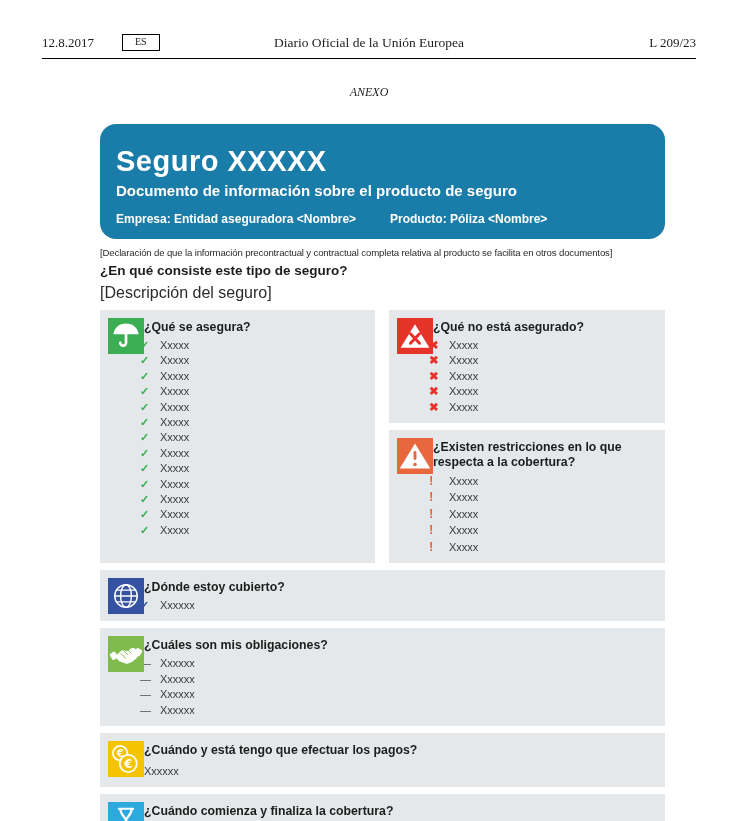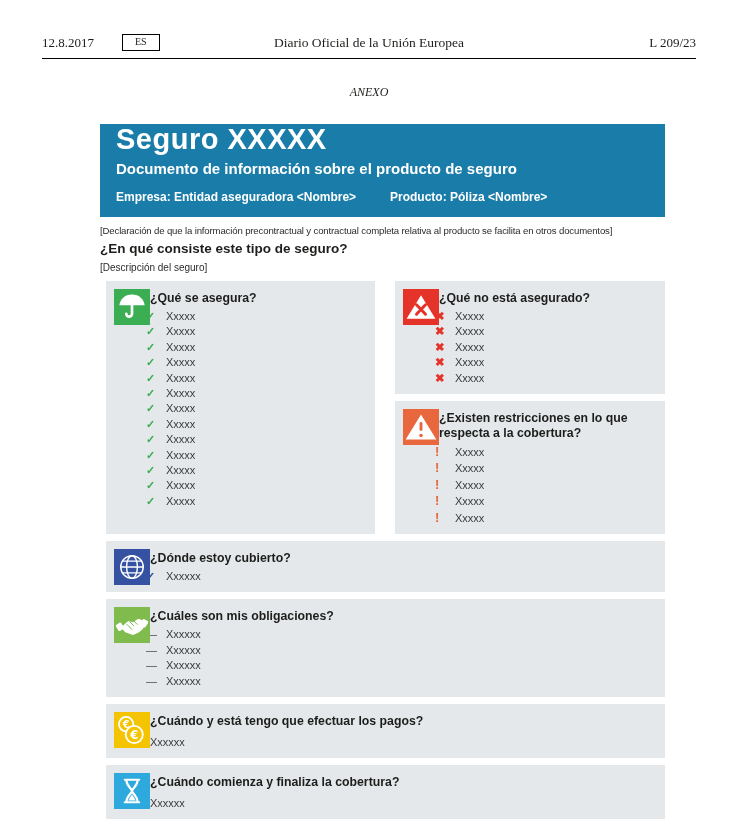--- a/index.html
+++ b/index.html
@@ -8,35 +8,35 @@
   .journal{margin:34px 42px 0 42px;border-bottom:1.6px solid #000;padding-bottom:7px;
     display:flex;align-items:center;font-family:"Liberation Serif",serif;font-size:13px;}
   .j-left{width:160px;display:flex;align-items:center;}
   .j-date{white-space:nowrap;}
   .j-lang{margin-left:28px;border:1px solid #000;font-size:10px;padding:1px 12px 2px;line-height:12px;}
   .j-title{flex:1;text-align:center;font-size:13.5px;}
   .j-page{width:160px;text-align:right;}
   .annex{text-align:center;font-family:"Liberation Serif",serif;font-style:italic;font-size:12px;margin-top:26px;}
   
   .content{margin:24px 0 0 100px;width:565px;}
-  .card{background:#1a7ca8;border-radius:0;color:#fff;padding:0 16px 13px;}
+  .card{background:#1a7ca8;border-radius:16px;color:#fff;padding:22px 16px 13px;}
   .card h1{margin:0;font-size:29px;line-height:31px;font-weight:bold;letter-spacing:.5px;}
   .card .sub{margin-top:5px;font-size:15px;font-weight:bold;}
   .card .meta{margin-top:13px;display:flex;font-size:12px;font-weight:bold;}
   .card .meta .company{width:274px;}
   
   .decl{margin-top:8px;font-size:9.6px;letter-spacing:-.15px;white-space:nowrap;color:#2b2b2b;}
   .typeq{margin-top:5px;font-size:13.5px;font-weight:bold;}
-  .typed{margin-top:6px;font-size:10px;color:#2b2b2b;}
+  .typed{margin-top:6px;font-size:16px;color:#2b2b2b;}
   
   .cols{margin-top:8px;display:flex;gap:14px;align-items:stretch;}
   .colL{width:275px;}
   .colR{width:276px;display:flex;flex-direction:column;gap:7px;}
   .colR .box:last-child{flex:1;}
-  .box{background:#e5e8eb;position:relative;padding:8px 12px 8px 0;box-sizing:border-box;margin-left:6px;}
+  .box{background:#e5e8eb;position:relative;padding:8px 12px 8px 0;box-sizing:border-box;}
   .box-icon{position:absolute;left:8px;top:8px;width:36px;height:36px;display:block;}
   .box-title{margin-left:44px;font-size:12.3px;font-weight:bold;line-height:15px;padding-top:2px;}
   .box-title.narrow{max-width:205px;}
   ul.items{list-style:none;margin:3px 0 0 0;padding:0 0 0 40px;}
   ul.items li{display:flex;align-items:baseline;line-height:15.4px;font-size:11px;color:#3b3b3b;}
   .blt{width:15px;flex:0 0 15px;font-weight:bold;margin-right:5px;text-align:left;}
   .blt-check{color:#3bae54;}
   .blt-x{color:#e5332a;font-size:11.5px;}
   .blt-excl{color:#e8673c;font-size:13px;}
   .blt-bluecheck{color:#3551a1;}

